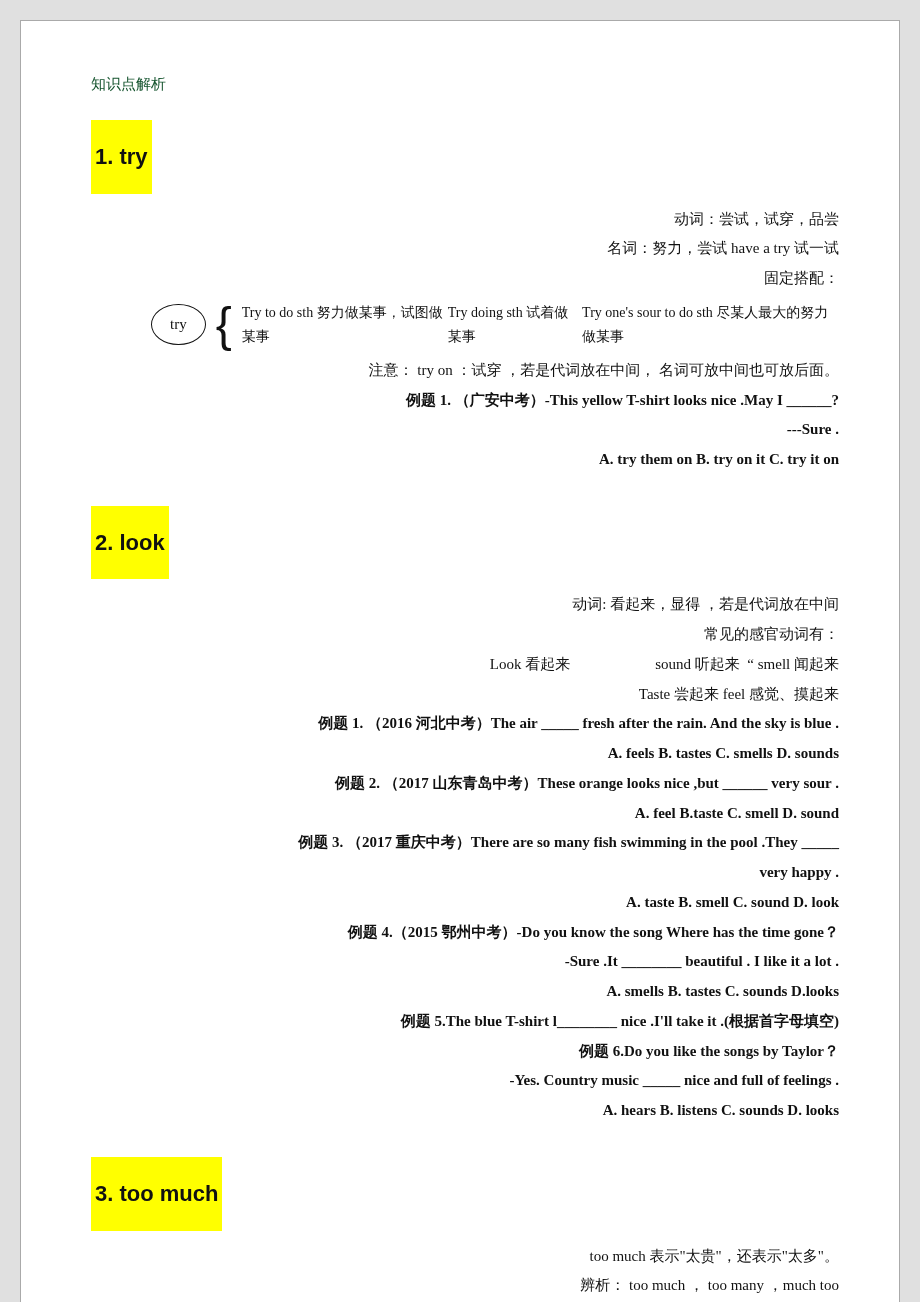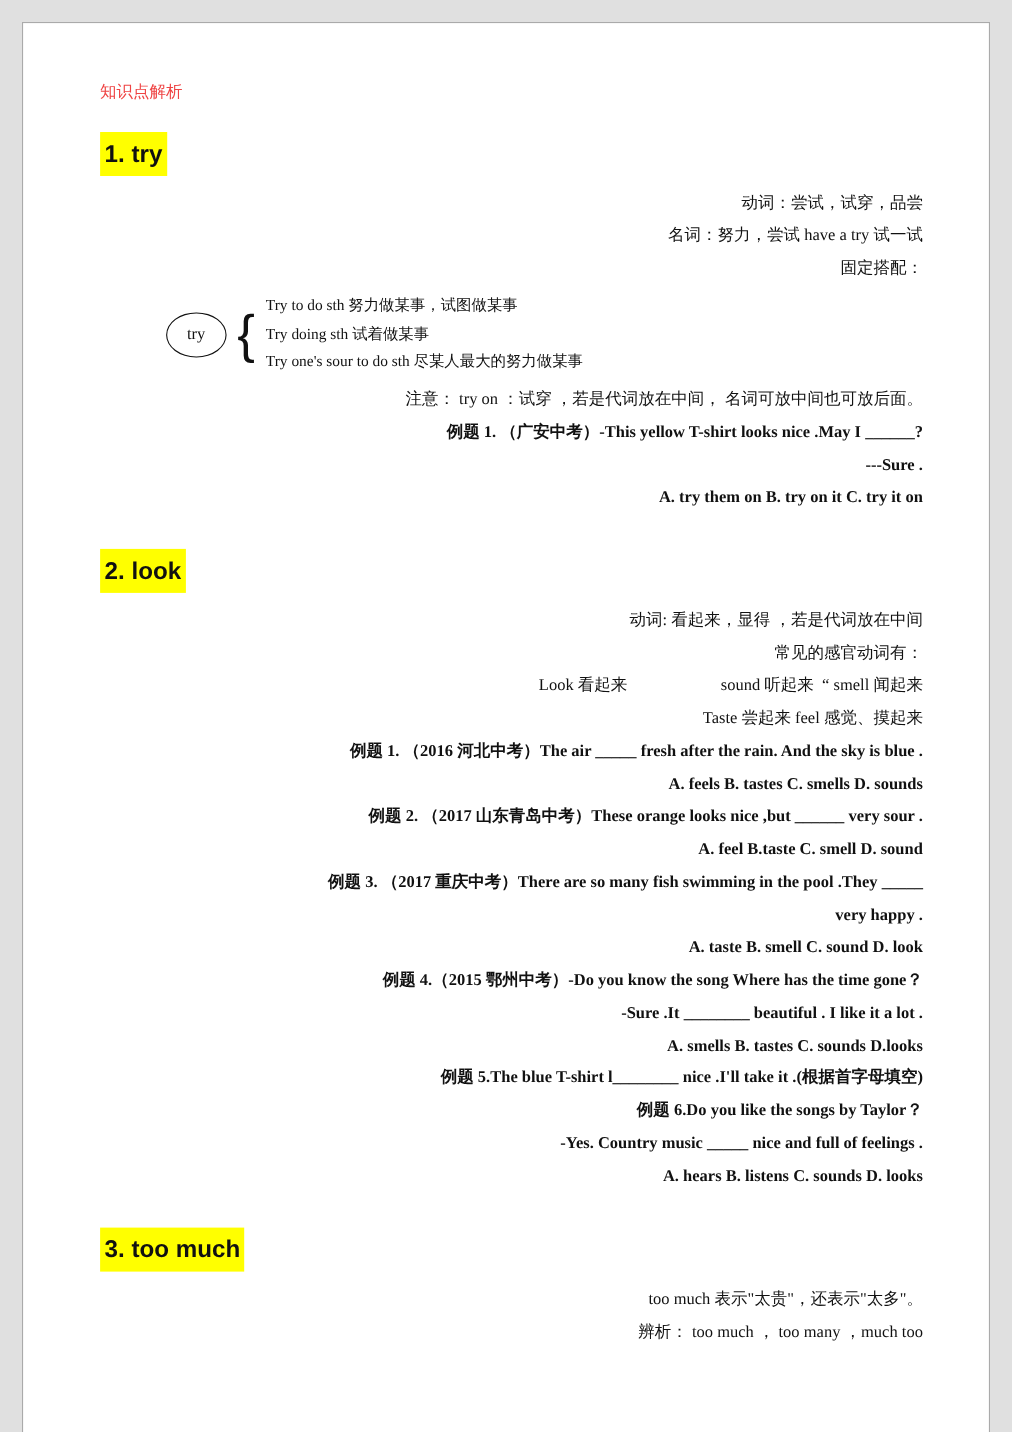--- a/index.html
+++ b/index.html
@@ -25,29 +25,29 @@
       padding: 50px 60px 50px 70px;
       line-height: 1.8;
       font-size: 15px;
       color: #111;
     }
 
     .page-title {
       font-size: 15px;
       font-weight: normal;
       margin-bottom: 18px;
-      color: #ef4444;
+      color: #14532d;
     }
 
     .section-heading {
       font-size: 22px;
       font-weight: bold;
       background-color: #ffff00;
       display: inline-block;
-      padding: 0 4px;
+      padding: 17px 4px;
       margin-bottom: 8px;
       margin-top: 4px;
       font-family: Arial, sans-serif;
     }
 
     .section {
       margin-bottom: 28px;
     }
 
     .section-content {
@@ -78,21 +78,20 @@
     .try-brace {
       font-size: 48px;
       line-height: 1;
       font-weight: 100;
       margin-right: 10px;
       font-family: Arial, sans-serif;
     }
 
     .try-items {
       display: flex;
-      flex-direction: column;
       gap: 2px;
     }
 
     .try-item {
       font-size: 14px;
       line-height: 1.7;
     }
 
     .example-block {
       margin-bottom: 2px;

